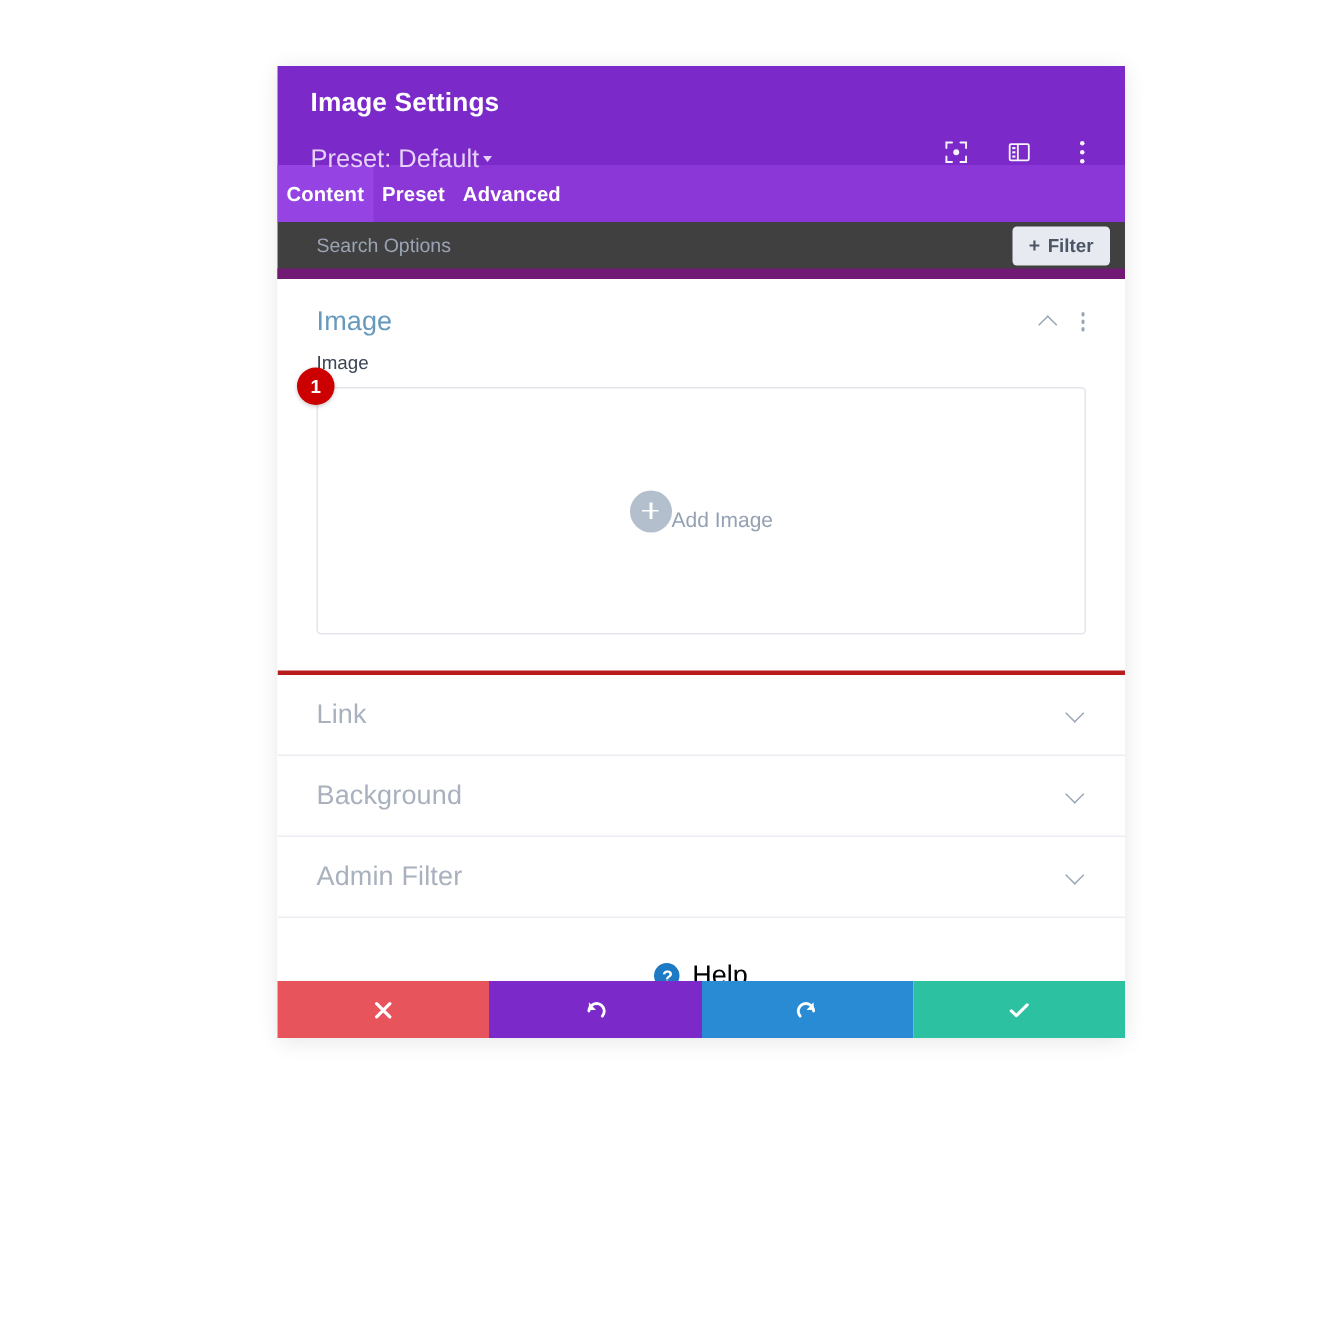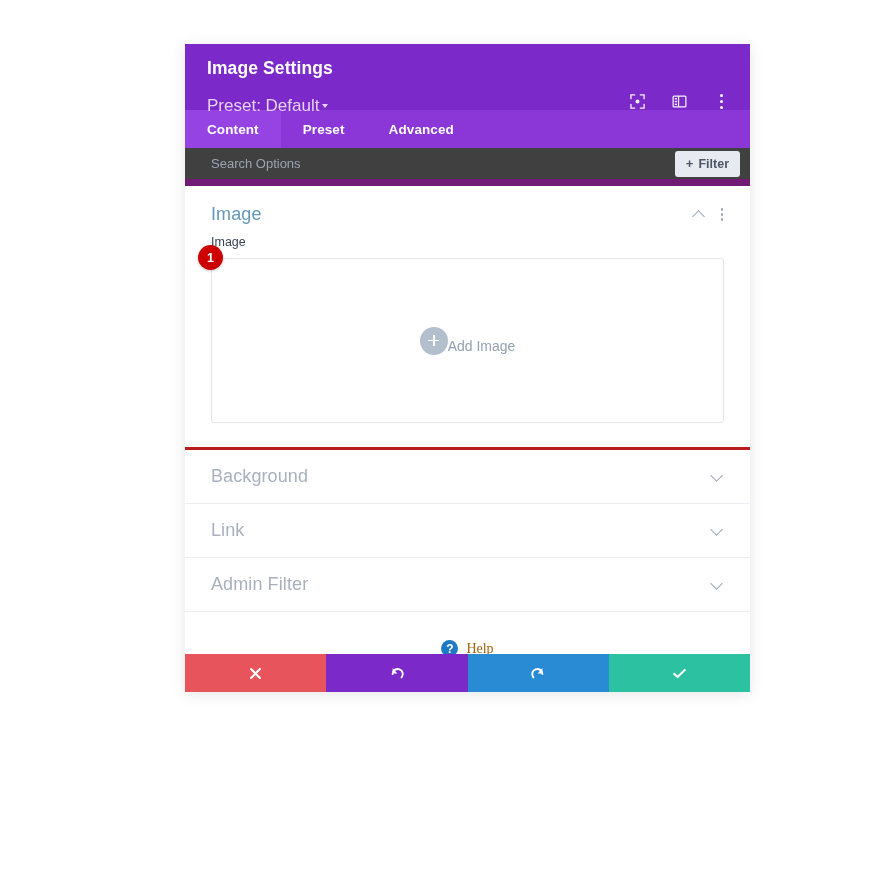--- a/index.html
+++ b/index.html
@@ -89,21 +89,21 @@
 
   
   .tabs {
     background: #8b36d6;
     height: 38px;
     display: flex;
     align-items: stretch;
     flex: none;
   }
   .tab {
-    padding: 0 22px;
+    padding: 0 6px;
     display: flex;
     align-items: center;
     justify-content: center;
     color: #ffffff;
     font-size: 13.5px;
     font-weight: bold;
     cursor: pointer;
     letter-spacing: 0.1px;
   }
   .tab.active { background: #9543e2; }
@@ -271,21 +271,21 @@
   .help-circle {
     width: 17px; height: 17px;
     border-radius: 50%;
     background: #1f7ac4;
     color: #ffffff;
     font-size: 12px;
     font-weight: bold;
     display: flex; align-items: center; justify-content: center;
     font-family: "Liberation Sans", sans-serif;
   }
-  .help-label { color: #a16207; font-size: 14px; font-family: Liberation Serif, serif; }
+  .help-label { color: #000000; font-size: 18px; }
 
   
   .modal-footer {
     height: 38px;
     display: flex;
     flex: none;
   }
   .footer-btn {
     flex: 1;
     display: flex;
@@ -372,25 +372,25 @@
       <div class="upload-wrap">
         <div class="badge-1">1</div>
         <div class="upload-area">
           <div class="plus-circle"></div>
           <div class="add-image-label">Add Image</div>
         </div>
       </div>
     </div>
 
     <div class="section-closed">
+      <div class="section-closed-title">Link</div>
+      <span class="chevron-down"></span>
+    </div>
+    <div class="section-closed">
       <div class="section-closed-title">Background</div>
-      <span class="chevron-down"></span>
-    </div>
-    <div class="section-closed">
-      <div class="section-closed-title">Link</div>
       <span class="chevron-down"></span>
     </div>
     <div class="section-closed">
       <div class="section-closed-title">Admin Filter</div>
       <span class="chevron-down"></span>
     </div>
 
     <div class="help-row">
       <span class="help-circle">?</span>
       <span class="help-label">Help</span>

